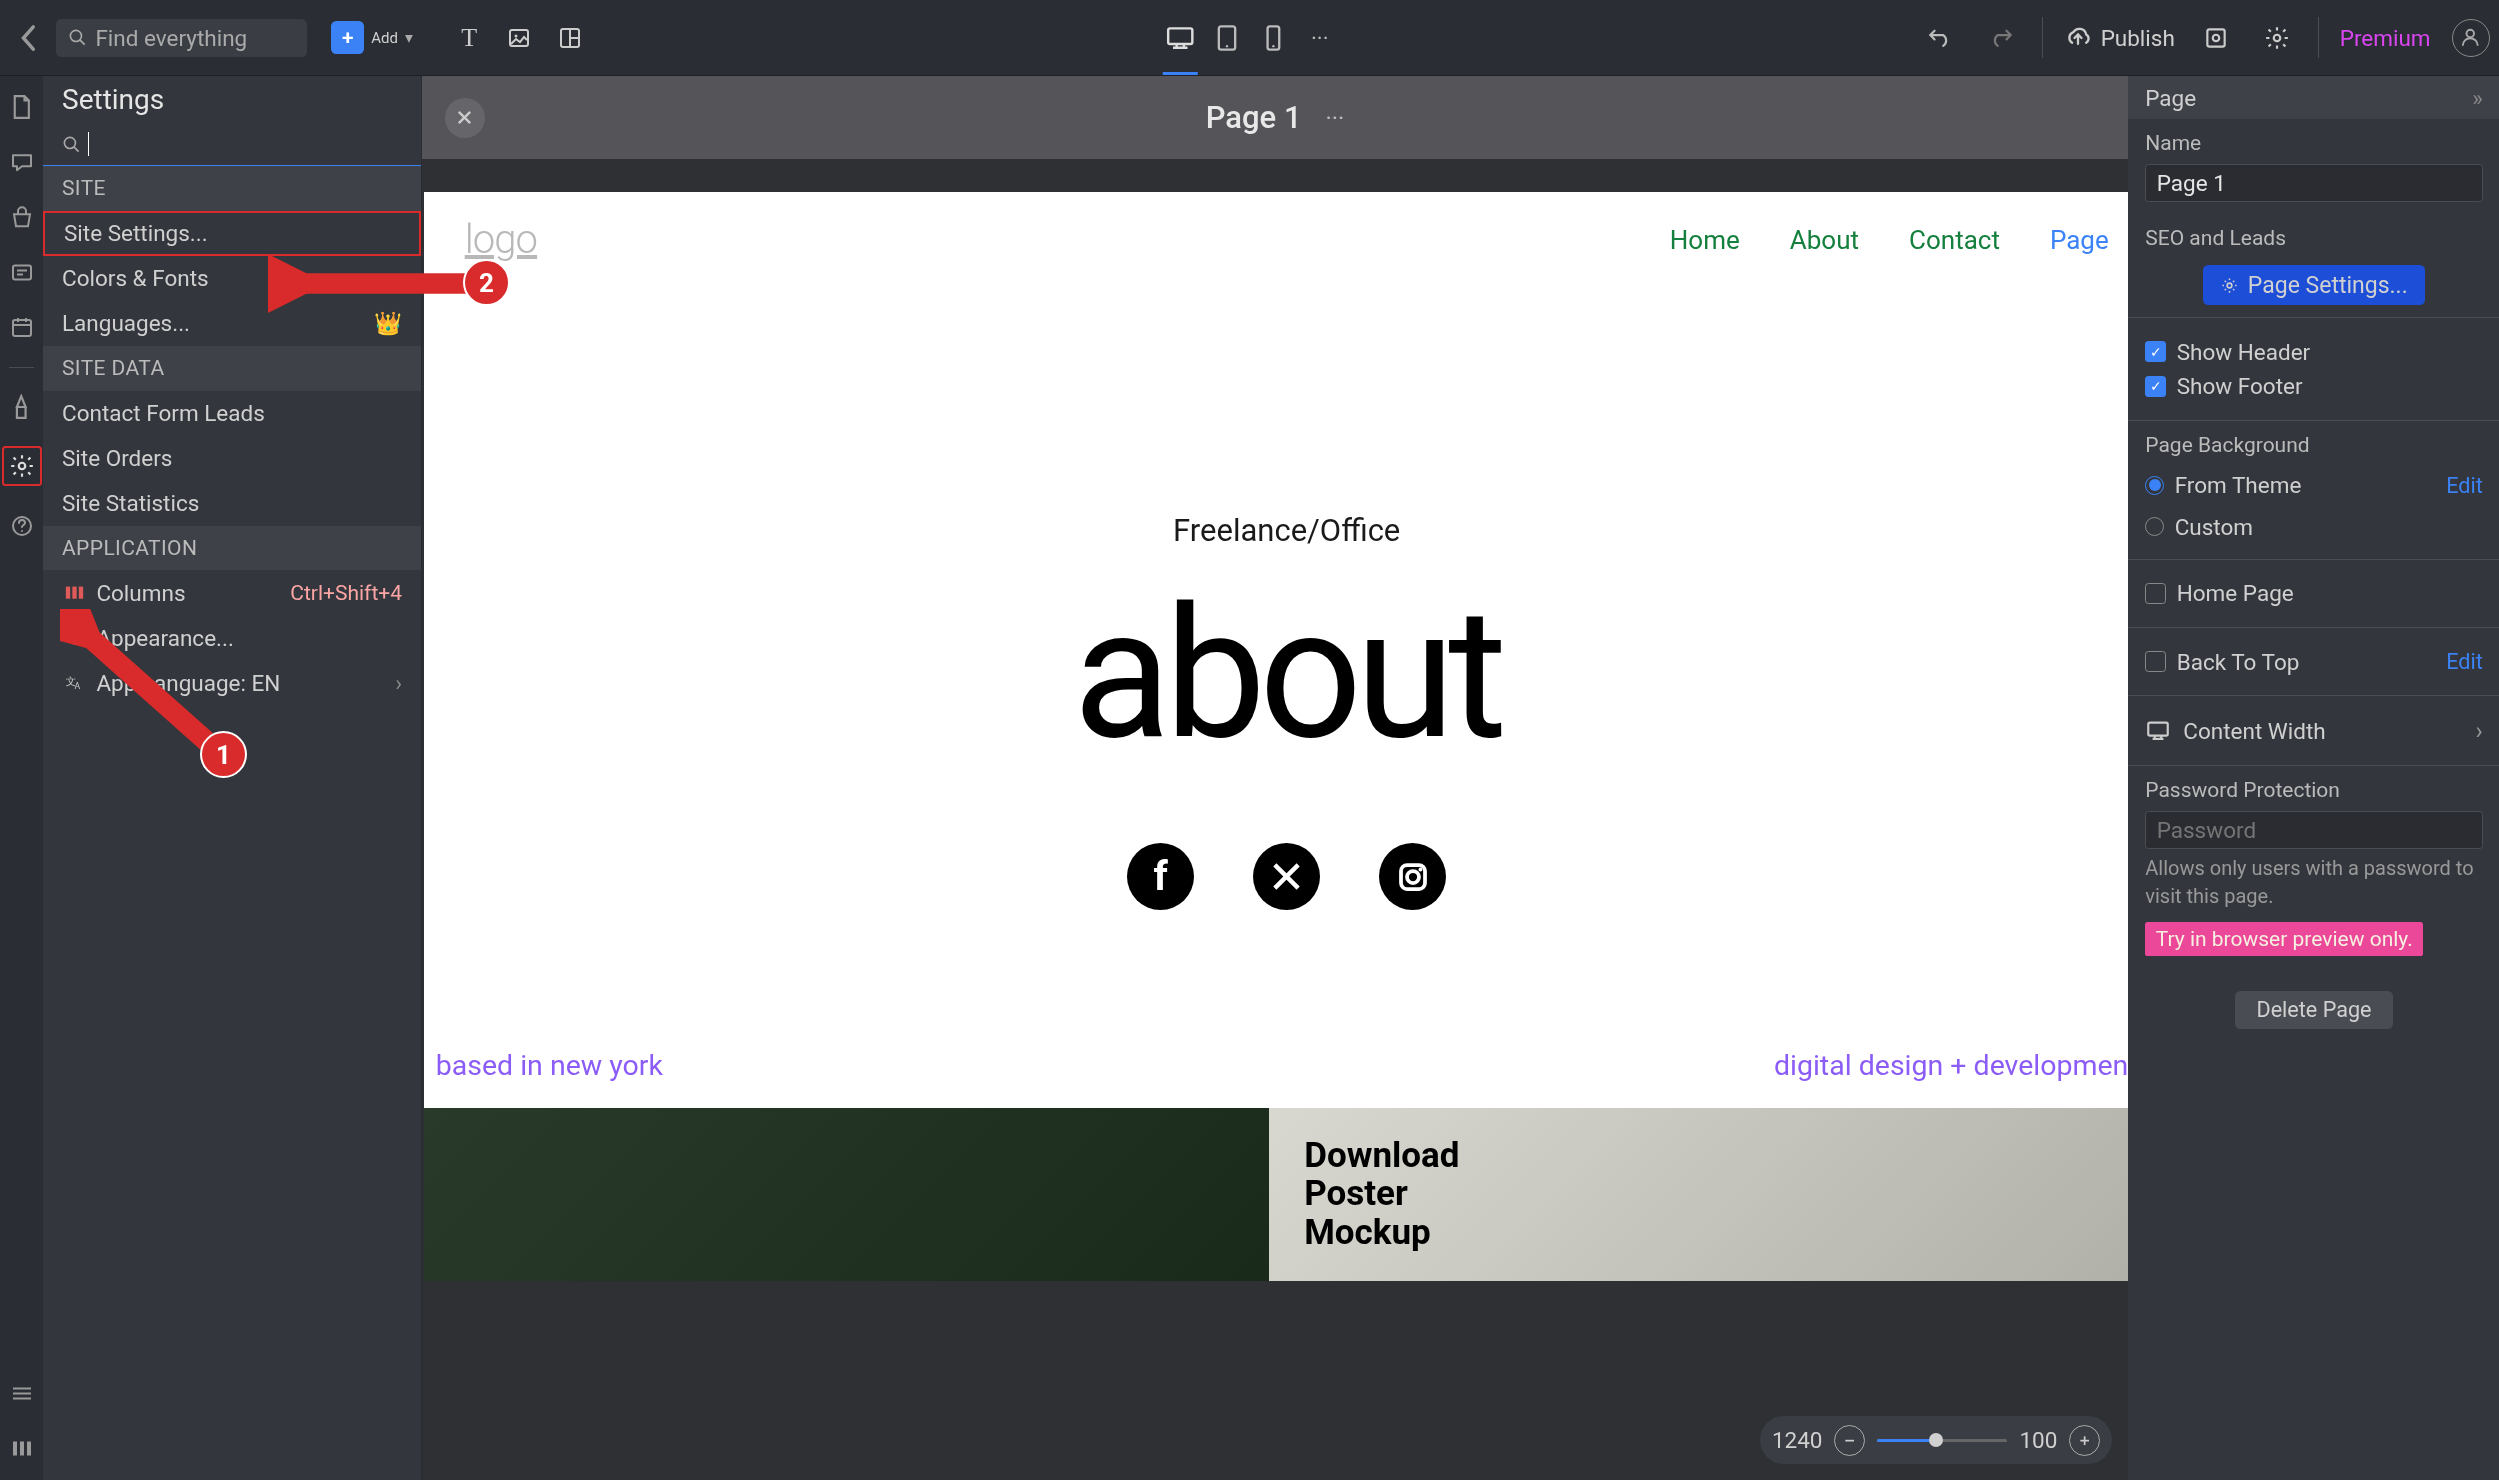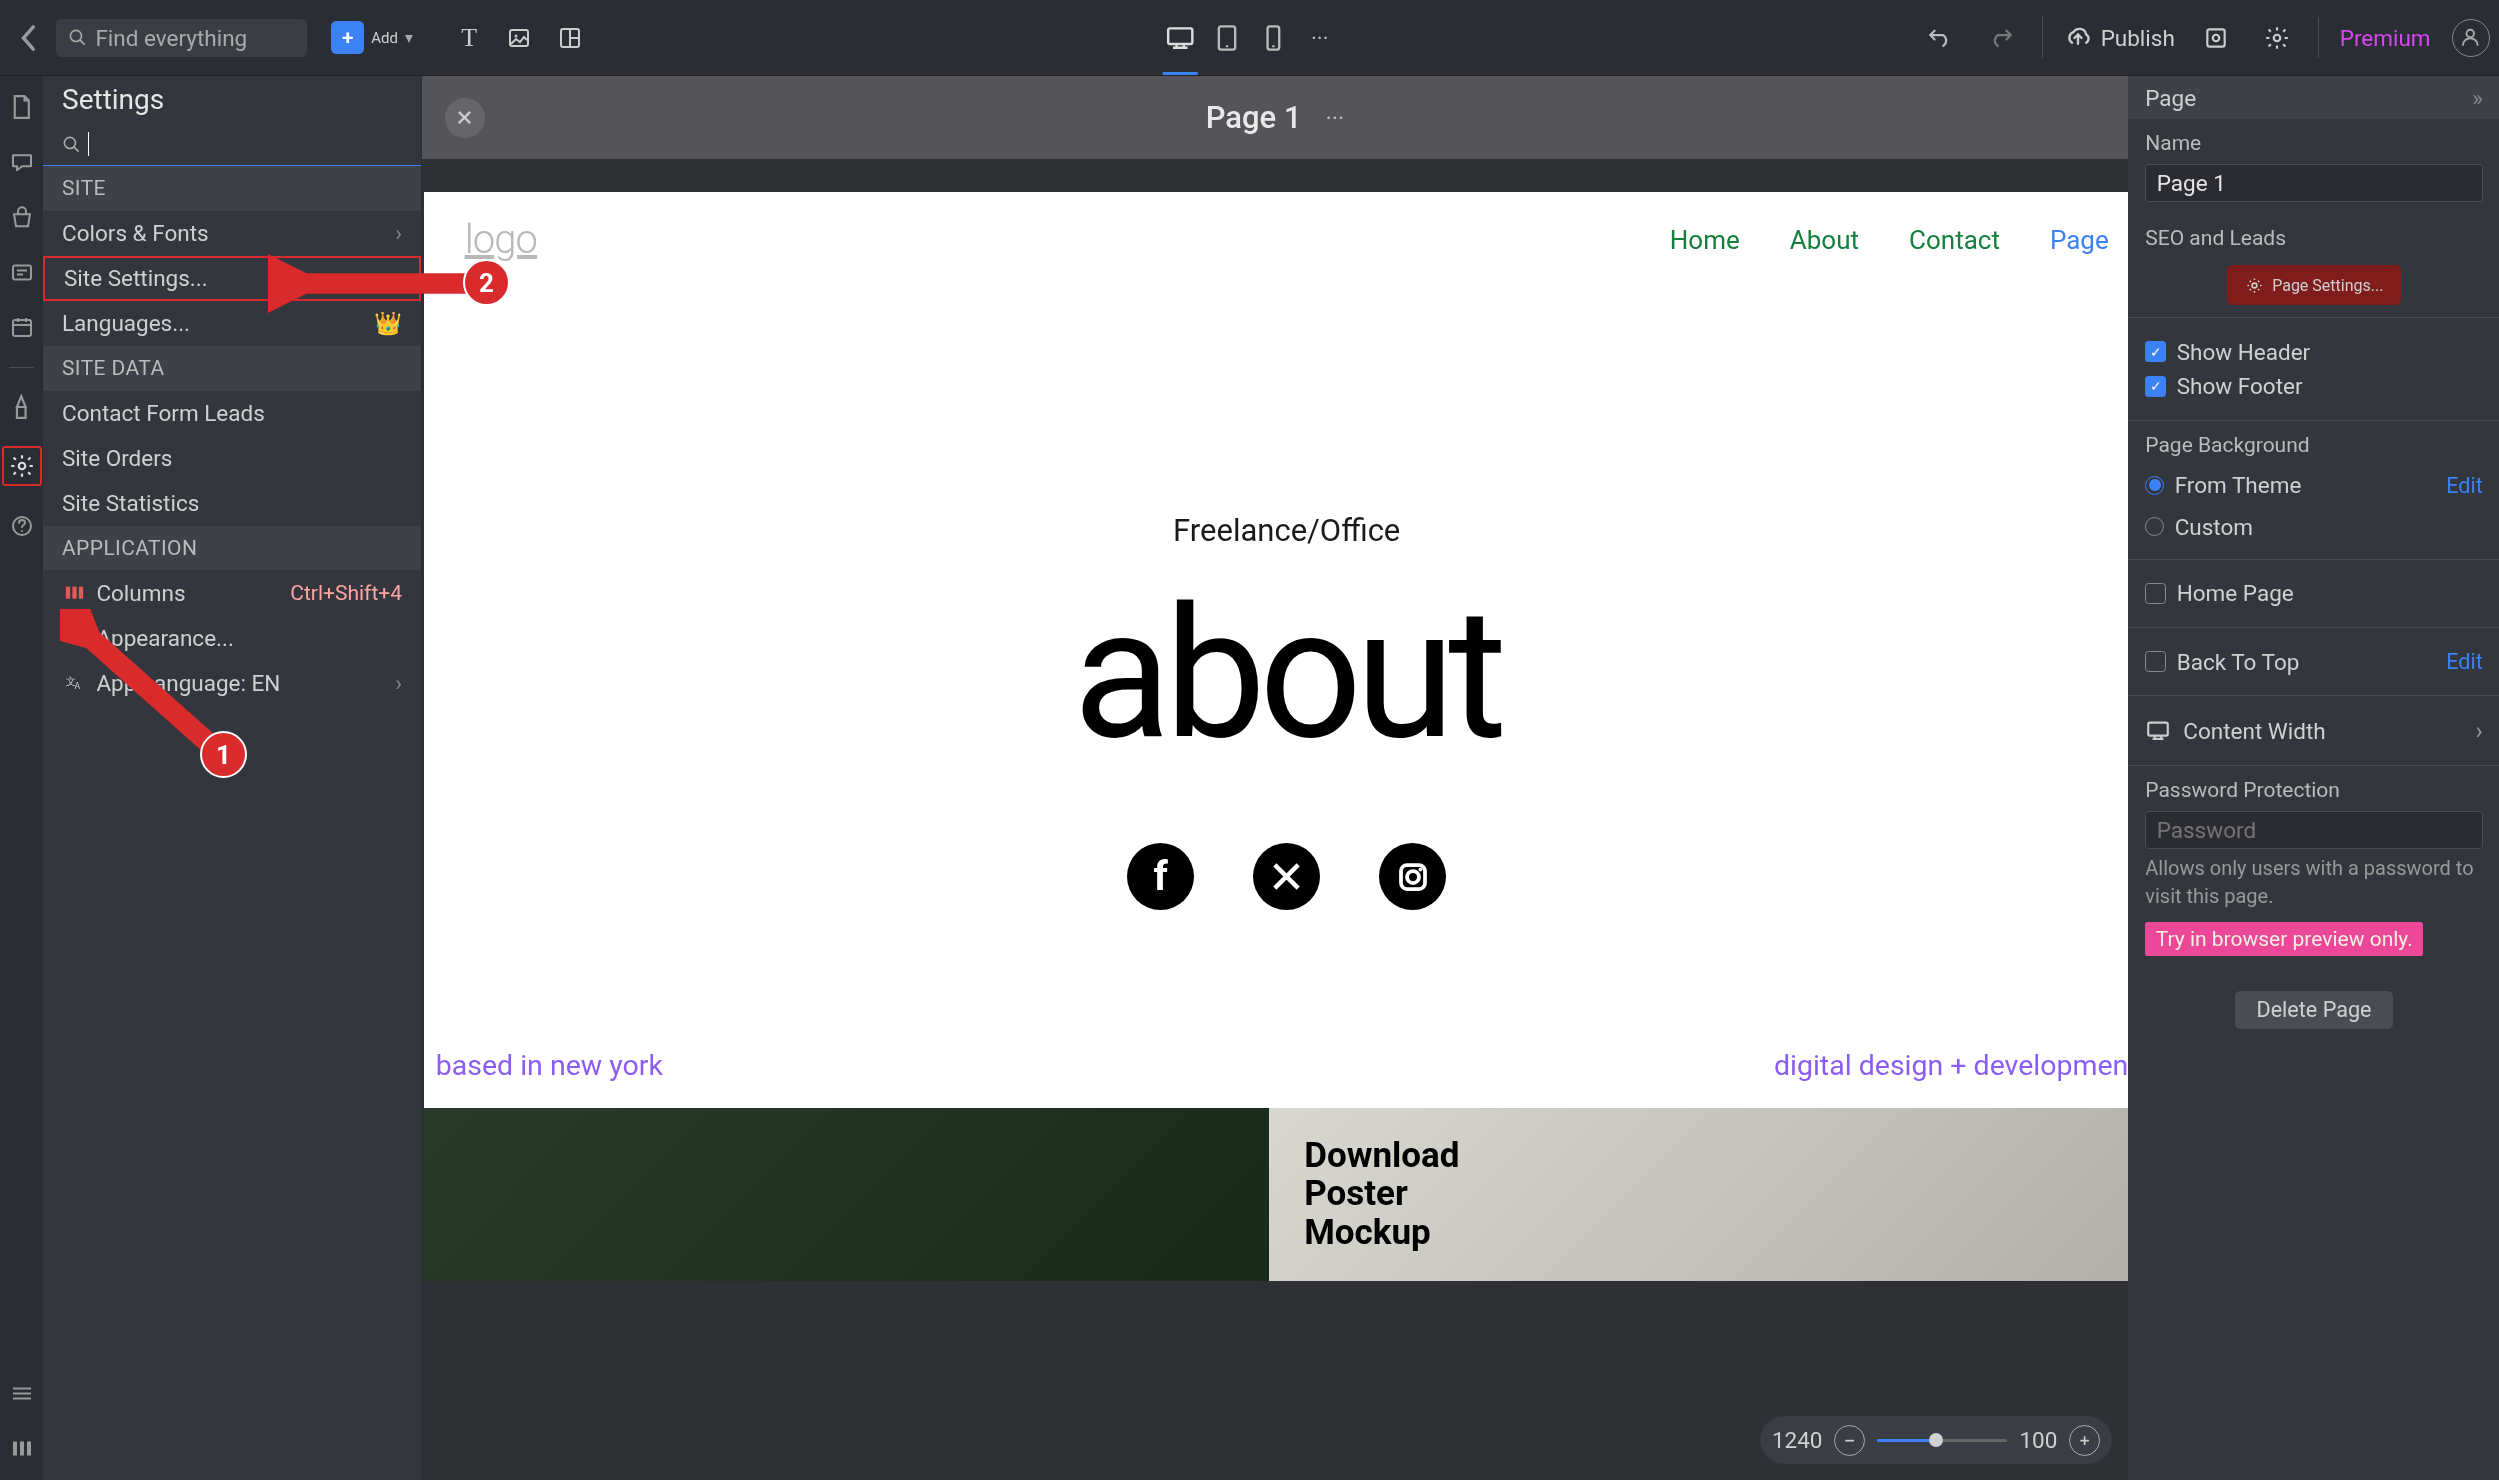--- a/index.html
+++ b/index.html
@@ -76,21 +76,21 @@
 .zoom-slider-thumb { position: absolute; left: 45%; top: 50%; transform: translate(-50%, -50%); width: 14px; height: 14px; border-radius: 50%; background: #d0d0d0; }
 
 
 .right-panel { position: absolute; right: 0; top: 76px; width: 372px; bottom: 0; background: #33363c; }
 .rp-header { height: 43px; background: #3e4148; display: flex; align-items: center; padding: 0 17.3px; font-size: 22.5px; color: #d0d0d0; }
 .rp-header .expand-icon { margin-left: auto; color: #888; }
 .rp-section { padding: 12px 17.3px; }
 .rp-label { font-size: 21px; color: #bbb; margin-bottom: 8.6px; }
 .rp-input { width: 100%; height: 38px; background: #2a2c31; border: 0.9px solid #4a4d53; border-radius: 3.5px; padding: 0 10.4px; color: #e5e5e5; font-size: 22.5px; outline: none; }
 .rp-input.pw { color: #888; font-style: normal; }
-.rp-button { display: inline-flex; align-items: center; gap: 8.6px; height: 40px; padding: 0 17.3px; background: #7f1d1d; border-radius: 5.2px; color: #d0d0d0; font-size: 16px; cursor: pointer; margin-top: 7px; }
+.rp-button { display: inline-flex; align-items: center; gap: 8.6px; height: 40px; padding: 0 17.3px; background: #1d4ed8; border-radius: 5.2px; color: #d0d0d0; font-size: 23px; cursor: pointer; margin-top: 7px; }
 .rp-check-row { display: flex; align-items: center; gap: 10.4px; font-size: 22.5px; color: #d0d0d0; margin: 8.6px 0; }
 .rp-check { width: 21px; height: 21px; background: #3b82f6; border-radius: 3.5px; display: flex; align-items: center; justify-content: center; color: #fff; font-size: 14px; }
 .rp-check.empty { background: transparent; border: 1.7px solid #888; }
 .rp-radio-row { display: flex; align-items: center; gap: 10.4px; font-size: 22.5px; color: #d0d0d0; margin: 7px 0; }
 .rp-radio { width: 19px; height: 19px; border: 1.7px solid #888; border-radius: 50%; position: relative; }
 .rp-radio.sel { border-color: #3b82f6; }
 .rp-radio.sel::after { content: ''; position: absolute; inset: 2.6px; background: #3b82f6; border-radius: 50%; }
 .rp-link { color: #3b82f6; font-size: 21.6px; cursor: pointer; }
 .rp-row-flex { display: flex; align-items: center; justify-content: space-between; margin: 8.6px 0; }
 .rp-divider { height: 0.9px; background: #4a4d53; margin: 0; }
@@ -288,26 +288,26 @@
   <div class="settings-header">Settings</div>
   <div class="settings-search">
     <svg width="19" height="19" viewBox="0 0 24 24">
         <circle cx="10" cy="10" r="7" stroke="#aaa" stroke-width="2" fill="none"></circle>
         <line x1="15" y1="15" x2="21" y2="21" stroke="#aaa" stroke-width="2"></line>
       </svg>
     <span class="cursor-bar"></span>
   </div>
 
   <div class="section-header">SITE</div>
+  <div class="menu-item highlighted">
+      <span>Site Settings...</span>
+    </div>
   <div class="menu-item">
       <span>Colors &amp; Fonts</span>
       <span class="chevron">›</span>
-    </div>
-  <div class="menu-item highlighted">
-      <span>Site Settings...</span>
     </div>
   <div class="menu-item">
       <span>Languages...</span>
       <span class="crown-icon">👑</span>
     </div>
 
   <div class="section-header">SITE DATA</div>
   <div class="menu-item">
       <span>Contact Form Leads</span>
     </div>

